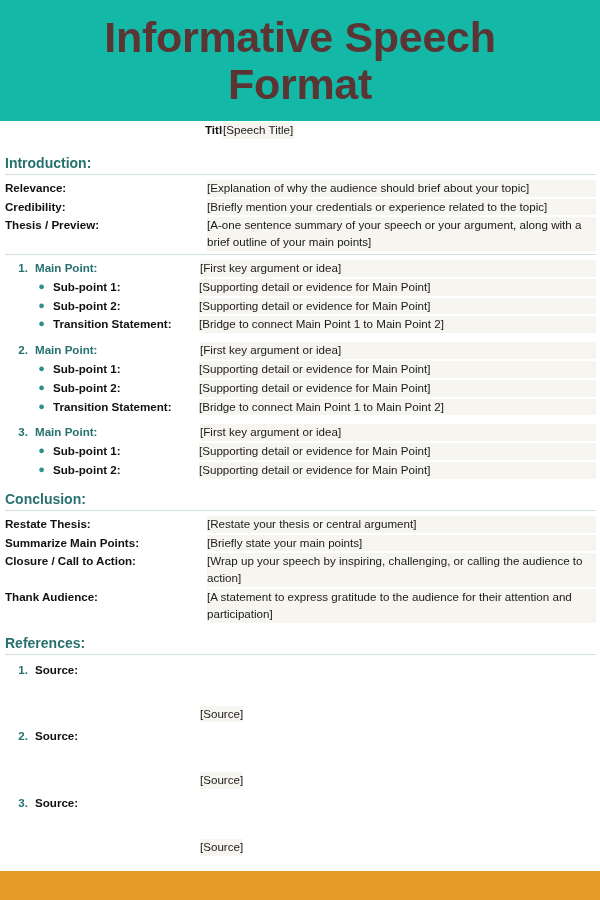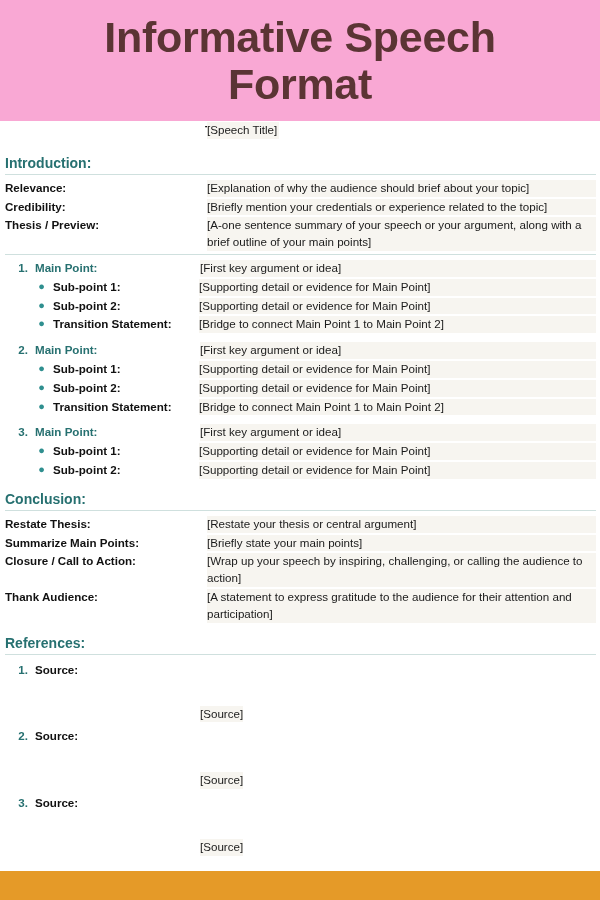--- a/index.html
+++ b/index.html
@@ -13,21 +13,21 @@
     font-family: "Liberation Sans", sans-serif;
     color: #1a1a1a;
     overflow: hidden;
     position: relative;
   }
 
   
   .banner {
     width: 600px;
     height: 121px;
-    background: #f9a8d4;
+    background: #14b8a6;
     display: flex;
     align-items: center;
     justify-content: center;
     box-sizing: border-box;
     padding: 0 30px;
   }
   .banner-title {
     font-size: 43px;
     line-height: 1.08;
     font-weight: bold;
@@ -61,20 +61,21 @@
     flex: 1 1 auto;
     color: #1a1a1a;
     background: #f7f5f0;
     box-sizing: border-box;
     padding-right: 2px;
   }
 
   
   .title-row {
     padding-bottom: 7px;
+    gap: 16px;
   }
   .title-row .label {
     width: 202px;
     flex: 0 0 202px;
     padding-left: 200px;
   }
   .title-row .value {
     flex: 0 0 auto;
   }
 

